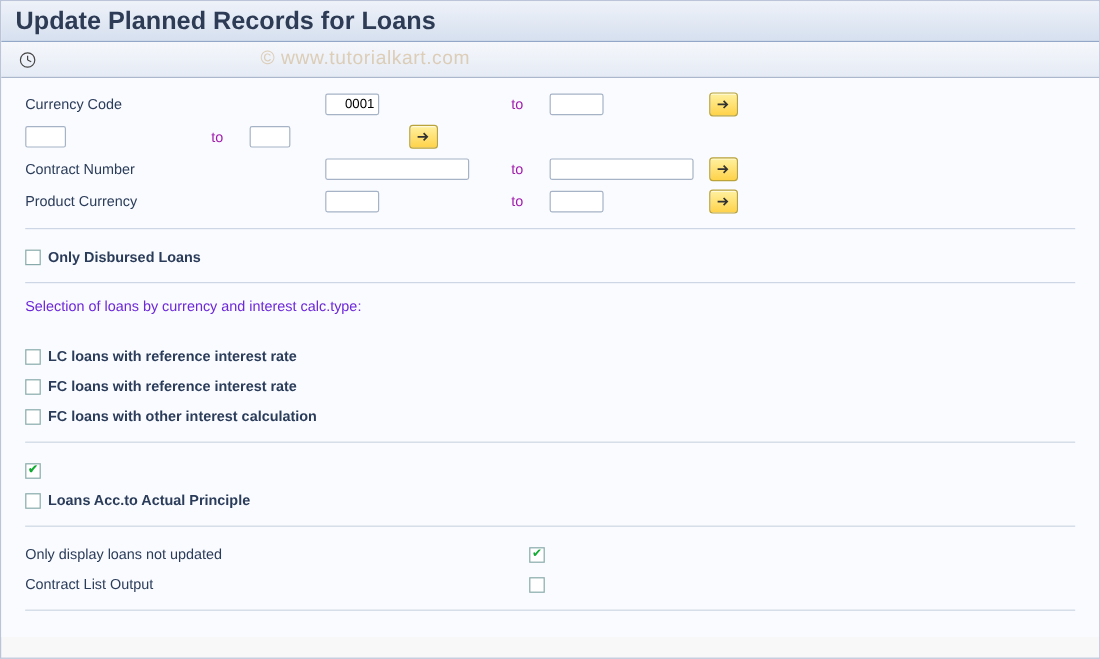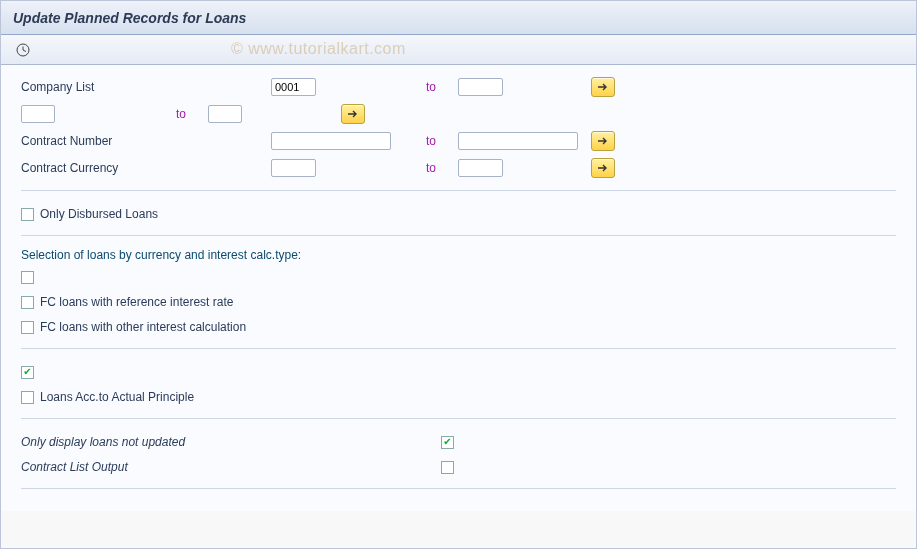--- a/index.html
+++ b/index.html
@@ -18,22 +18,21 @@
     }
     .title-bar {
       background: linear-gradient(to bottom, #eef2f9, #d6e0ef);
       height: 34px;
       border-bottom: 1px solid #93a8c8;
       padding: 6px 12px;
       display: flex;
       align-items: center;
     }
     .title-bar h1 {
-      font-size: 14px;
-      font-style: italic;
+      font-size: 21px;
       font-weight: bold;
       color: #2e3b55;
     }
     .toolbar {
       height: 30px;
       background: linear-gradient(to bottom, #f5f7fb, #e5ebf5);
       border-bottom: 1px solid #aab7cc;
       display: flex;
       align-items: center;
       padding: 0 10px;
@@ -44,21 +43,21 @@
       height: 22px;
       display: flex;
       align-items: center;
       justify-content: center;
       border: 1px solid transparent;
       border-radius: 2px;
       cursor: pointer;
     }
     .watermark {
       position: absolute;
-      left: 230px;
+      left: 216px;
       top: 5px;
       font-size: 16px;
       color: rgba(204, 170, 120, 0.5);
       letter-spacing: 0.5px;
       pointer-events: none;
     }
     .form-area {
       padding: 10px 20px;
       background: #f9fbfe;
     }
@@ -73,20 +72,21 @@
       color: #2b3c5a;
       font-size: 12px;
     }
     .text-input {
       height: 18px;
       border: 1px solid #a6b3c6;
       border-radius: 2px;
       font-size: 11px;
       padding: 1px 3px;
       background: #fff;
+      text-align: right;
     }
     .input-small { width: 45px; }
     .input-tiny { width: 34px; }
     .input-med { width: 120px; }
     .input-curr { width: 45px; }
     .to-label {
       display: inline-block;
       width: 30px;
       color: #a21caf;
       margin: 0 2px 0 0;
@@ -115,53 +115,53 @@
       border: none;
       border-top: 1px solid #cdd6e4;
       margin: 10px 0 12px 0;
     }
     .chk-row {
       display: flex;
       align-items: center;
       height: 22px;
       margin-bottom: 3px;
       color: #2b3c5a;
+      font-weight: bold;
     }
     .chk {
       width: 13px;
       height: 13px;
       border: 1px solid #8aa;
       background: #fff;
       margin-right: 6px;
       display: inline-flex;
       align-items: center;
       justify-content: center;
       cursor: pointer;
     }
     .chk.checked::after {
       content: "✔";
       font-size: 10px;
       color: #1a3;
       line-height: 1;
     }
     .section-text {
-      color: #0c4a6e;
-      margin-bottom: 4px;
+      color: #6d28d9;
+      margin-bottom: 24px;
       margin-top: 4px;
     }
     .bottom-row {
       display: flex;
       align-items: center;
       height: 22px;
       margin-bottom: 3px;
       color: #2b3c5a;
     }
     .bottom-label {
       width: 420px;
-      font-style: italic;
     }
   </style>
 </head>
 <body>
 
 <div class="title-bar">
   <h1>Update Planned Records for Loans</h1>
 </div>
 
 <div class="toolbar">
@@ -171,21 +171,21 @@
       <line x1="7" y1="7" x2="7" y2="3.5" stroke="#444" stroke-width="1"></line>
       <line x1="7" y1="7" x2="10" y2="8.5" stroke="#444" stroke-width="1"></line>
     </svg>
   </div>
   <div class="watermark">© www.tutorialkart.com</div>
 </div>
 
 <div class="form-area">
 
   <div class="field-row">
-    <span class="field-label">Company List</span>
+    <span class="field-label">Currency Code</span>
     <span class="from-col">
       <input type="text" class="text-input input-small" value="0001" style="">
     </span>
     <span class="to-col">
       <span class="to-label">to</span>
       <input type="text" class="text-input input-small" value="" style="">
     </span>
     <div class="range-btn">
       <svg width="12" height="10" viewBox="0 0 12 10">
           <path d="M1 5h8M6 2l3 3-3 3" fill="none" stroke="#333" stroke-width="1.4"></path>
@@ -218,21 +218,21 @@
       <input type="text" class="text-input input-med" value="" style="">
     </span>
     <div class="range-btn">
       <svg width="12" height="10" viewBox="0 0 12 10">
           <path d="M1 5h8M6 2l3 3-3 3" fill="none" stroke="#333" stroke-width="1.4"></path>
         </svg>
     </div>
   </div>
 
   <div class="field-row">
-    <span class="field-label">Contract Currency</span>
+    <span class="field-label">Product Currency</span>
     <span class="from-col">
       <input type="text" class="text-input input-curr" value="" style="">
     </span>
     <span class="to-col">
       <span class="to-label">to</span>
       <input type="text" class="text-input input-curr" value="" style="">
     </span>
     <div class="range-btn">
       <svg width="12" height="10" viewBox="0 0 12 10">
           <path d="M1 5h8M6 2l3 3-3 3" fill="none" stroke="#333" stroke-width="1.4"></path>
@@ -246,20 +246,21 @@
     <span class="chk"></span>
     <span>Only Disbursed Loans</span>
   </div>
 
   <hr class="divider">
 
   <div class="section-text">Selection of loans by currency and interest calc.type:</div>
 
   <div class="chk-row">
     <span class="chk"></span>
+    <span>LC loans with reference interest rate</span>
   </div>
   <div class="chk-row">
     <span class="chk"></span>
     <span>FC loans with reference interest rate</span>
   </div>
   <div class="chk-row">
     <span class="chk"></span>
     <span>FC loans with other interest calculation</span>
   </div>
 

